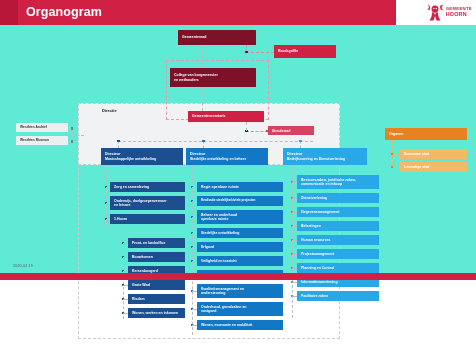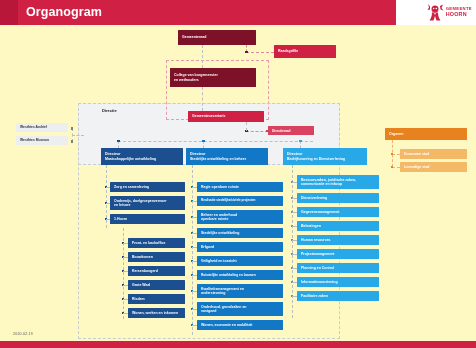--- a/index.html
+++ b/index.html
@@ -2,21 +2,21 @@
 <html><head>
 <meta charset="utf-8">
 <style>
   * { box-sizing: border-box; margin: 0; padding: 0; }
   html, body {
     width: 476px; height: 348px;
     font-family: "Liberation Sans", sans-serif;
     background: #ffffff;
     overflow: hidden;
   }
-  #page { position: relative; width: 476px; height: 348px; background: #fef9c3; }
+  #page { position: relative; width: 476px; height: 280px; background: #5eead4; }
 
   
   .header {
     position: absolute; left: 0; top: 0; width: 476px; height: 25px;
     background: #d02044;
   }
   .header-title {
     position: absolute; left: 26px; top: 5px;
     color: #ffffff; font-size: 12.5px; font-weight: bold;
     letter-spacing: .1px;

